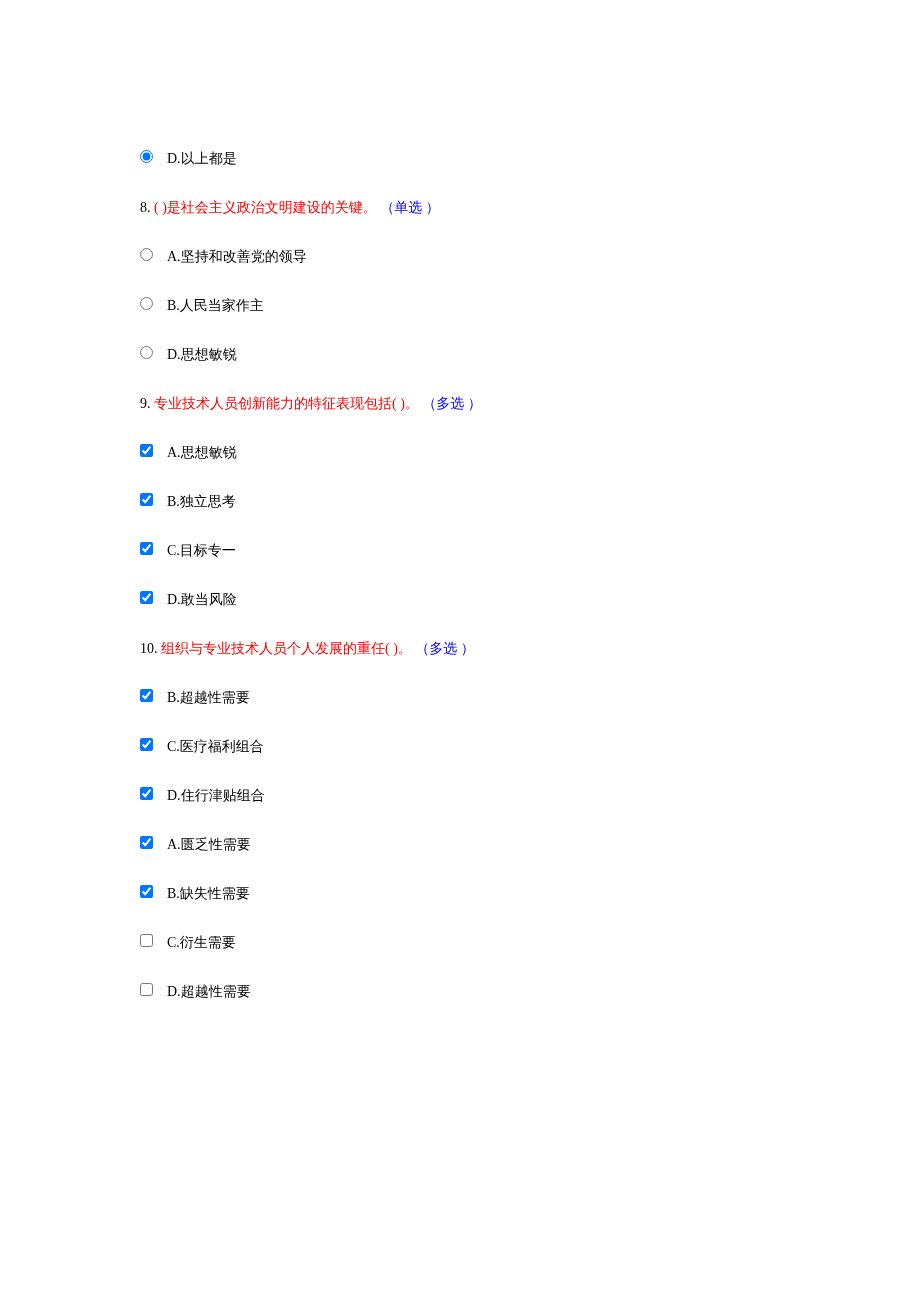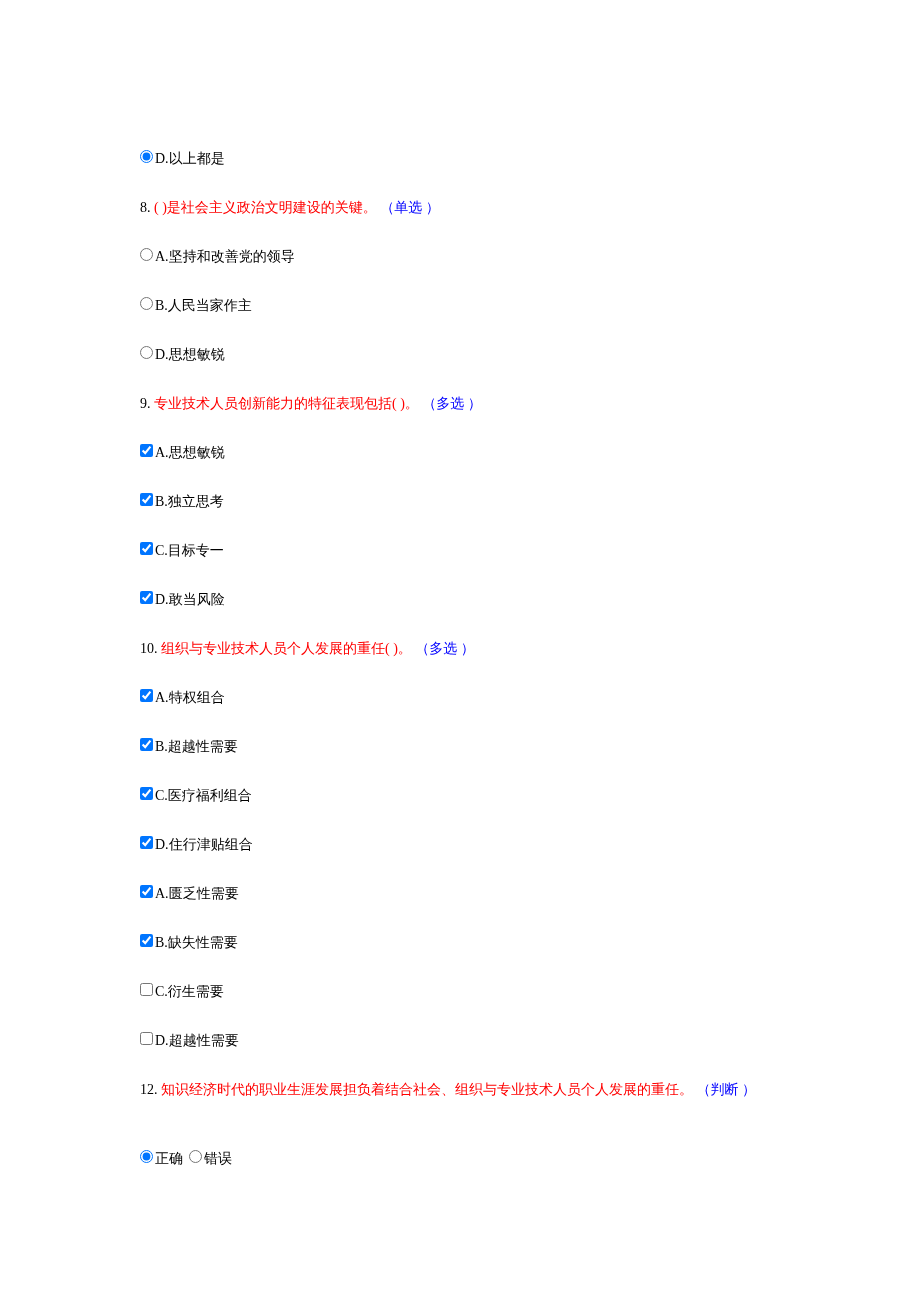--- a/index.html
+++ b/index.html
@@ -26,21 +26,21 @@
       color: #ff0000;
     }
     .q-type {
       color: #0000ff;
       margin-top: 27px;
     }
     .option-row {
       display: flex;
       align-items: center;
       margin: 28px 0;
-      gap: 2px;
+      gap: 14px;
     }
     .option-row.inline {
       display: inline-flex;
       margin-right: 6px;
     }
     .inline-group {
       margin-top: 16px;
     }
     input[type="radio"], input[type="checkbox"] {
       margin: 0;
@@ -94,24 +94,20 @@
       </div>
       <div class="option-row">
         <input type="checkbox" name="q2" checked="" style="">
         <label><span class="opt-letter">D.</span><span>敢当风险</span></label>
       </div>
     </div>
     <div class="question">
       <div class="question-line"><span class="q-num">10. </span><span class="q-text">组织与专业技术人员个人发展的重任( )。</span> <span class="q-type">（多选 ）</span></div>
       <div class="option-row">
         <input type="checkbox" name="q3" checked="" style="">
-        <label><span class="opt-letter">A.</span><span>特权组合</span></label>
-      </div>
-      <div class="option-row">
-        <input type="checkbox" name="q3" checked="" style="">
         <label><span class="opt-letter">B.</span><span>超越性需要</span></label>
       </div>
       <div class="option-row">
         <input type="checkbox" name="q3" checked="" style="">
         <label><span class="opt-letter">C.</span><span>医疗福利组合</span></label>
       </div>
       <div class="option-row">
         <input type="checkbox" name="q3" checked="" style="">
         <label><span class="opt-letter">D.</span><span>住行津贴组合</span></label>
       </div>
@@ -127,23 +123,13 @@
       </div>
       <div class="option-row">
         <input type="checkbox" name="q4" style="">
         <label><span class="opt-letter">C.</span><span>衍生需要</span></label>
       </div>
       <div class="option-row">
         <input type="checkbox" name="q4" style="">
         <label><span class="opt-letter">D.</span><span>超越性需要</span></label>
       </div>
     </div>
-    <div class="question">
-      <div class="question-line"><span class="q-num">12. </span><span class="q-text">知识经济时代的职业生涯发展担负着结合社会、组织与专业技术人员个人发展的重任。</span> <span class="q-type">（判断 ）</span></div>
-      <div class="inline-group"><div class="option-row inline">
-          <input type="radio" name="q5" checked="" style="">
-          <label><span>正确</span></label>
-        </div><div class="option-row inline">
-          <input type="radio" name="q5" style="">
-          <label><span>错误</span></label>
-        </div></div>
-    </div>
   </div>
 
 </body></html>

